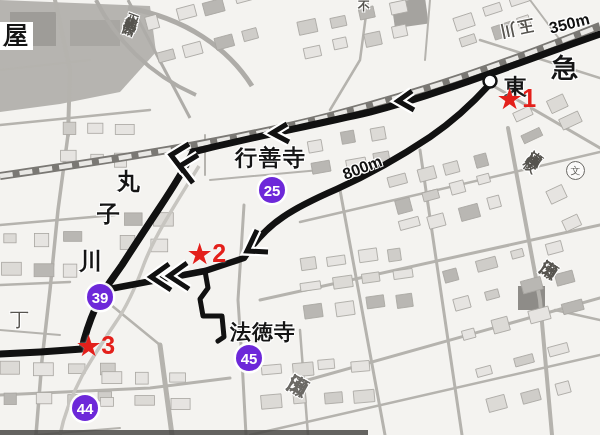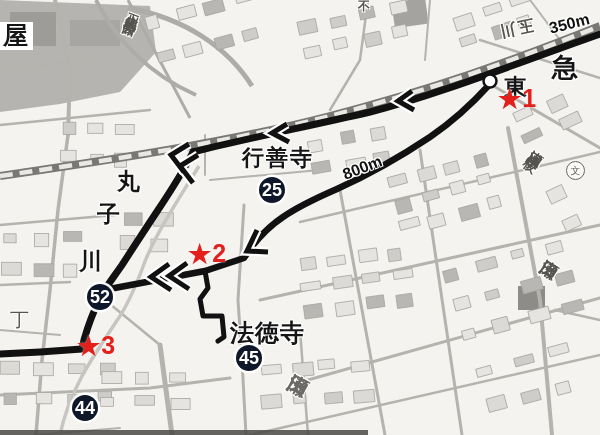--- a/index.html
+++ b/index.html
@@ -4,23 +4,23 @@
 <style>
   html,body{margin:0;padding:0;background:#ddd;}
   #screen{position:relative;width:600px;height:435px;overflow:hidden;
           background:#f4f3f0;font-family:"Liberation Sans",sans-serif;}
   #screen svg{position:absolute;left:0;top:0;}
   .map-label{position:absolute;color:#151515;font-weight:600;white-space:nowrap;line-height:1;
      text-shadow:1px 1px 0 #fff,-1px -1px 0 #fff,1px -1px 0 #fff,-1px 1px 0 #fff,0 0 2px #fff;}
   .gray-label{color:#56544f;font-weight:600;}
   .vlabel{writing-mode:vertical-rl;text-orientation:upright;transform-origin:top left;
      letter-spacing:2px;line-height:1;}
-  .stop-circle{position:absolute;width:26px;height:26px;border-radius:50%;background:#0f172a;
+  .stop-circle{position:absolute;width:26px;height:26px;border-radius:50%;background:#6d28d9;
      color:#fff;display:flex;align-items:center;justify-content:center;font-weight:bold;
-     font-size:18px;box-shadow:0 0 0 2.5px rgba(255,255,255,0.95);text-align:center;}
+     font-size:15px;box-shadow:0 0 0 2.5px rgba(255,255,255,0.95);text-align:center;}
   .star-marker{position:absolute;color:#e3201b;font-weight:bold;display:flex;align-items:flex-start;
      text-shadow:0 0 2px rgba(255,255,255,0.85);}
   .star-marker .sym{font-size:26px;line-height:1;}
   .star-marker .num{font-size:25px;line-height:1;margin-left:1px;}
   .dist-label{position:absolute;font-size:16px;font-weight:bold;color:#101010;line-height:1;
      text-shadow:1px 1px 0 #fff,-1px -1px 0 #fff,1px -1px 0 #fff,-1px 1px 0 #fff;}
   .edge-shadow{position:absolute;left:0;top:430px;width:368px;height:5px;background:#4a4947;opacity:.85;}
   .yane-box{background:#fff;padding:1px 5px 2px 3px;}
 </style>
 </head>
@@ -270,43 +270,43 @@
   <div class="map-label gray-label" style="left:358px;top:0;font-size:12px;">不</div>
 
   <div class="map-label gray-label" style="left:498px;top:20px;font-size:16px;transform:rotate(168deg);letter-spacing:2px;">玉川</div>
 
   <div class="dist-label" style="left:549px;top:16px;transform:rotate(-14deg);">350m</div>
   <div class="dist-label" style="left:342px;top:160px;transform:rotate(-21deg);">800m</div>
 
   <div class="map-label" style="left:504px;top:76px;font-size:23px;">東</div>
   <div class="map-label" style="left:552px;top:54px;font-size:26px;">急</div>
 
-  <div class="map-label" style="left:242px;top:147px;font-size:22px;letter-spacing:2px;">行善寺</div>
+  <div class="map-label" style="left:235px;top:147px;font-size:22px;letter-spacing:2px;">行善寺</div>
 
   <div class="map-label" style="left:117px;top:170px;font-size:23px;">丸</div>
   <div class="map-label" style="left:97px;top:203px;font-size:23px;">子</div>
   <div class="map-label" style="left:79px;top:250px;font-size:23px;">川</div>
 
 
-  <div class="map-label" style="left:230px;top:321px;font-size:24px;letter-spacing:1px;">法徳寺</div>
+  <div class="map-label" style="left:230px;top:321px;font-size:21px;letter-spacing:1px;">法徳寺</div>
 
   <div class="map-label gray-label" style="left:10px;top:310px;font-size:19px;font-weight:500;">丁</div>
 
   <div class="map-label gray-label vlabel" style="left:541px;top:140px;font-size:14px;transform:rotate(36deg);">瀬田小学校</div>
   <div style="position:absolute;left:566px;top:161px;width:17px;height:17px;border:1.5px solid #6a6864;border-radius:50%;
               display:flex;align-items:center;justify-content:center;font-size:10px;color:#5a5854;background:rgba(255,255,255,0.6);">文</div>
 
   <div class="map-label gray-label vlabel" style="left:554px;top:246px;font-size:17px;transform:rotate(32deg);">瀬田</div>
 
   <div class="map-label gray-label vlabel" style="left:302px;top:358px;font-size:20px;transform:rotate(28deg);color:#6b6965;">瀬田</div>
 
   <div class="stop-circle" style="left:259px;top:177px;">25</div>
   <div class="stop-circle" style="left:236px;top:345px;">45</div>
   <div class="stop-circle" style="left:72px;top:395px;">44</div>
-  <div class="stop-circle" style="left:87px;top:284px;">52</div>
+  <div class="stop-circle" style="left:87px;top:284px;">39</div>
 
   <div class="star-marker" style="left:498px;top:86px;">
     <span class="sym">★</span>
       <span class="num">1</span>
   </div>
   <div class="star-marker" style="left:188px;top:241px;">
     <span class="sym">★</span>
       <span class="num">2</span>
   </div>
   <div class="star-marker" style="left:77px;top:333px;">

